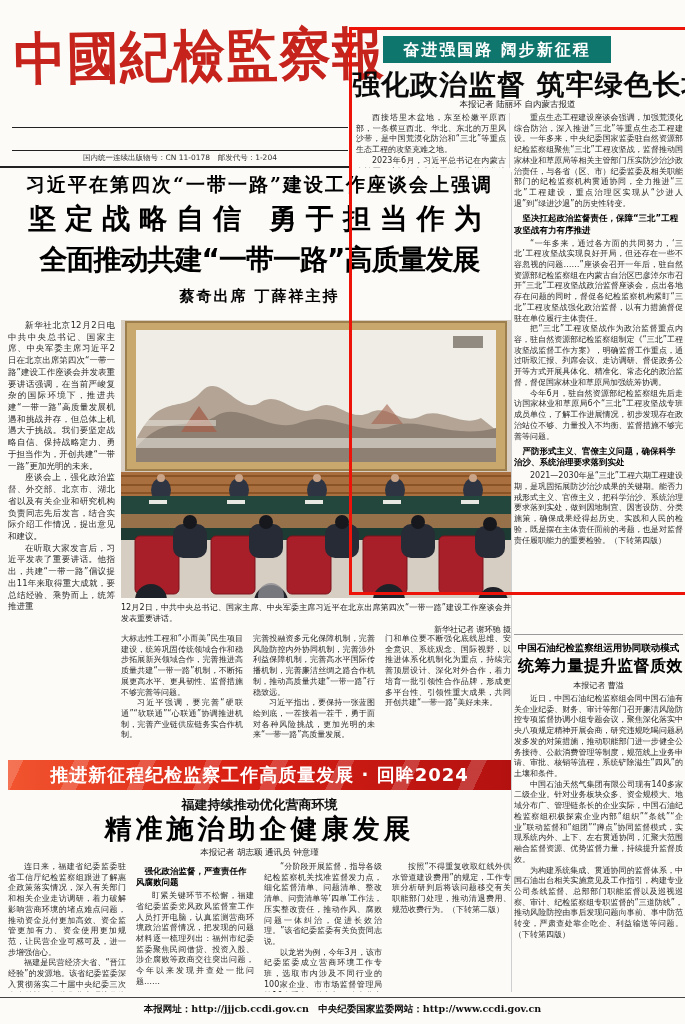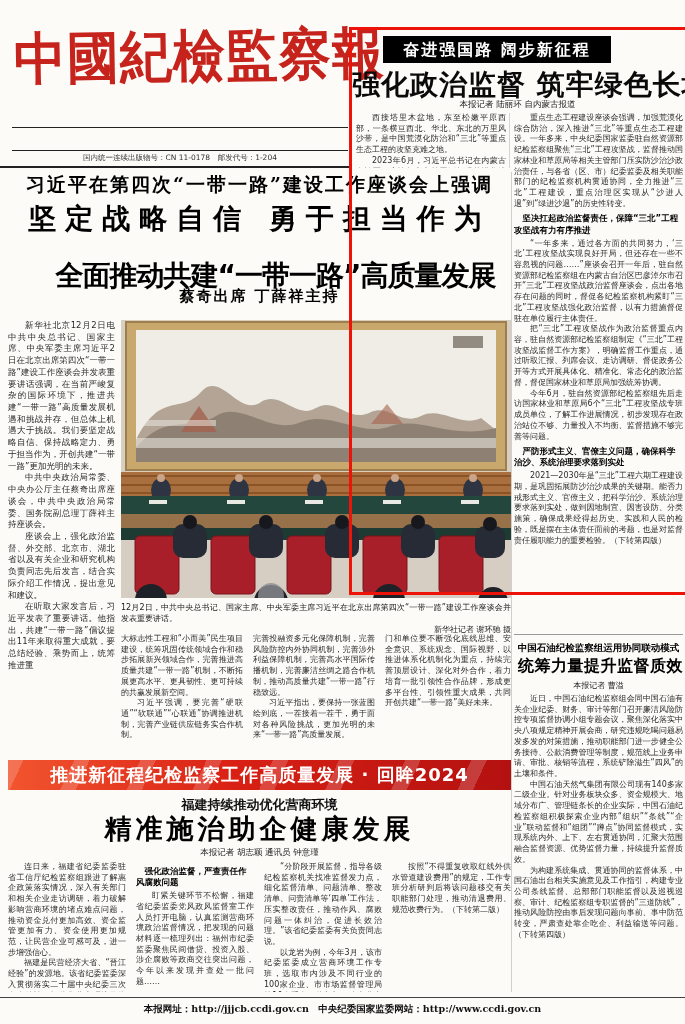--- a/index.html
+++ b/index.html
@@ -15,34 +15,34 @@
   .mast-line{height:1px;background:#222;}
   .mast-dateline{left:12px;top:131px;width:336px;display:flex;justify-content:space-between;
                  font-size:10.5px;font-weight:bold;color:#111;}
   .mast-pub{left:12px;top:153px;width:336px;text-align:center;font-size:7.5px;color:#333;}
   .big-rule{left:0;top:166px;width:350px;height:2px;background:#222;}
   
   .col p{margin:0;text-indent:2em;font-size:8px;line-height:1.34;text-align:justify;color:#2a2a2a;}
   .col h4{margin:4px 0 3px;font-size:8.5px;line-height:1.3;font-weight:bold;color:#000;text-indent:1em;}
   .col{overflow:hidden;}
   
-  .gw-banner{left:383px;top:36px;width:228px;height:27px;background:#000000;color:#fff;
+  .gw-banner{left:383px;top:36px;width:228px;height:27px;background:#0f766e;color:#fff;
              font-size:16px;font-weight:bold;line-height:27px;text-align:center;letter-spacing:2px;}
   .gw-headline{left:352px;top:66px;width:331px;margin:0;font-family:"DejaVu Serif",serif;
                font-size:28px;font-weight:900;letter-spacing:1px;text-align:right;color:#0a0a0a;white-space:nowrap;}
   .gw-byline{left:352px;top:99px;width:331px;text-align:center;font-size:8.5px;color:#222;}
   .gw-colA{left:356px;top:113px;width:150px;height:55px;}
   .gw-colB{left:514px;top:113px;width:169px;height:477px;}
   .gut-v{width:1px;background:#c9c9c9;}
   
   .main-kicker{left:8px;top:172px;width:503px;margin:0;font-family:"DejaVu Serif",serif;
                font-size:19px;font-weight:bold;letter-spacing:2px;text-align:center;color:#000;white-space:nowrap;}
   .main-h1{left:8px;top:200px;width:503px;margin:0;font-size:28px;font-weight:900;
            letter-spacing:9px;text-align:center;color:#000;white-space:nowrap;}
-  .main-h2{left:8px;top:241px;width:503px;margin:16px;font-size:28px;font-weight:900;
+  .main-h2{left:8px;top:241px;width:503px;margin:0;font-size:28px;font-weight:900;
            letter-spacing:-1px;text-align:center;color:#000;white-space:nowrap;}
   .main-deck{left:8px;top:287px;width:503px;font-family:"DejaVu Serif",serif;font-size:15px;
              font-weight:bold;letter-spacing:2px;text-align:center;color:#000;}
   .main-leftcol{left:8px;top:320px;width:107px;height:434px;}
   .main-leftcol p{font-size:8.5px;line-height:1.38;}
   .photo-wrap{left:121px;top:320px;width:390px;height:278px;background:#d6cec2;}
   .photo-cap{left:121px;top:602px;width:390px;font-size:8px;line-height:1.4;color:#1a1a1a;text-align:justify;}
   .photo-credit{display:block;text-align:right;color:#1a1a1a;}
   .ucol1{left:121px;top:634px;width:122px;height:122px;}
   .ucol2{left:253px;top:634px;width:122px;height:122px;}
@@ -110,21 +110,20 @@
     <p>2021—2030年是“三北”工程六期工程建设期，是巩固拓展防沙治沙成果的关键期。能否力戒形式主义、官僚主义，把科学治沙、系统治理要求落到实处，做到因地制宜、因害设防、分类施策，确保成果经得起历史、实践和人民的检验，既是摆在主体责任面前的考题，也是对监督责任履职能力的重要检验。（下转第四版）</p>
   </div>
 
   <div class="abs main-kicker">习近平在第四次“一带一路”建设工作座谈会上强调</div>
   <h1 class="abs main-h1">坚定战略自信 勇于担当作为</h1>
   <h1 class="abs main-h2">全面推动共建“一带一路”高质量发展</h1>
   <div class="abs main-deck">蔡奇出席 丁薛祥主持</div>
 
   <div class="abs main-leftcol col">
     <p>新华社北京12月2日电　中共中央总书记、国家主席、中央军委主席习近平2日在北京出席第四次“一带一路”建设工作座谈会并发表重要讲话强调，在当前严峻复杂的国际环境下，推进共建“一带一路”高质量发展机遇和挑战并存，但总体上机遇大于挑战。我们要坚定战略自信、保持战略定力、勇于担当作为，开创共建“一带一路”更加光明的未来。</p>
-    <p>中共中央政治局常委、中央办公厅主任蔡奇出席座谈会，中共中央政治局常委、国务院副总理丁薛祥主持座谈会。</p>
     <p>座谈会上，强化政治监督、外交部、北京市、湖北省以及有关企业和研究机构负责同志先后发言，结合实际介绍工作情况，提出意见和建议。</p>
     <p>在听取大家发言后，习近平发表了重要讲话。他指出，共建“一带一路”倡议提出11年来取得重大成就，要总结经验、乘势而上，统筹推进重</p>
   </div>
 
   <div class="abs photo-wrap">
     <svg width="390" height="278" viewBox="0 0 390 278" xmlns="http://www.w3.org/2000/svg">
       <rect x="0" y="0" width="390" height="152" fill="#d8cfc2"></rect>
 
       <rect x="5" y="2" width="380" height="148" fill="#c9a86d" stroke="#9d7f4e" stroke-width="2"></rect>
       <rect x="15" y="10" width="360" height="132" fill="#efede6"></rect>
@@ -199,21 +198,21 @@
       </g>
       <circle cx="150" cy="276" r="13" fill="#8d8d93" opacity=".8"></circle>
     </svg>
   </div>
   <div class="abs photo-cap">
     <span>12月2日，中共中央总书记、国家主席、中央军委主席习近平在北京出席第四次“一带一路”建设工作座谈会并发表重要讲话。</span>
     <span class="photo-credit">新华社记者 谢环驰 摄</span>
   </div>
 
   <div class="abs ucol1 col">
-    <p style="text-indent:0">大标志性工程和“小而美”民生项目建设，统筹巩固传统领域合作和稳步拓展新兴领域合作，完善推进高质量共建“一带一路”机制，不断拓展更高水平、更具韧性、更可持续的共赢发展新空间。</p>
+    <p style="text-indent:0">大标志性工程和“小而美”民生项目建设，统筹巩固传统领域合作和稳步拓展新兴领域合作，完善推进高质量共建“一带一路”机制，不断拓展更高水平、更具韧性、监督措施不够完善等问题。</p>
     <p>习近平强调，要完善“硬联通”“软联通”“心联通”协调推进机制，完善产业链供应链务实合作机制。</p>
   </div>
   <div class="abs ucol2 col">
     <p style="text-indent:0">完善投融资多元化保障机制，完善风险防控内外协同机制，完善涉外利益保障机制，完善高水平国际传播机制，完善廉洁丝绸之路合作机制，推动高质量共建“一带一路”行稳致远。</p>
     <p>习近平指出，要保持一张蓝图绘到底，一茬接着一茬干，勇于面对各种风险挑战，更加光明的未来“一带一路”高质量发展。</p>
   </div>
   <div class="abs ucol3 col">
     <p style="text-indent:0">门和单位要不断强化底线思维、安全意识、系统观念、国际视野，以推进体系化机制化为重点，持续完善顶层设计、深化对外合作，着力培育一批引领性合作品牌，形成更多平台性、引领性重大成果，共同开创共建“一带一路”美好未来。</p>
   </div>
 

